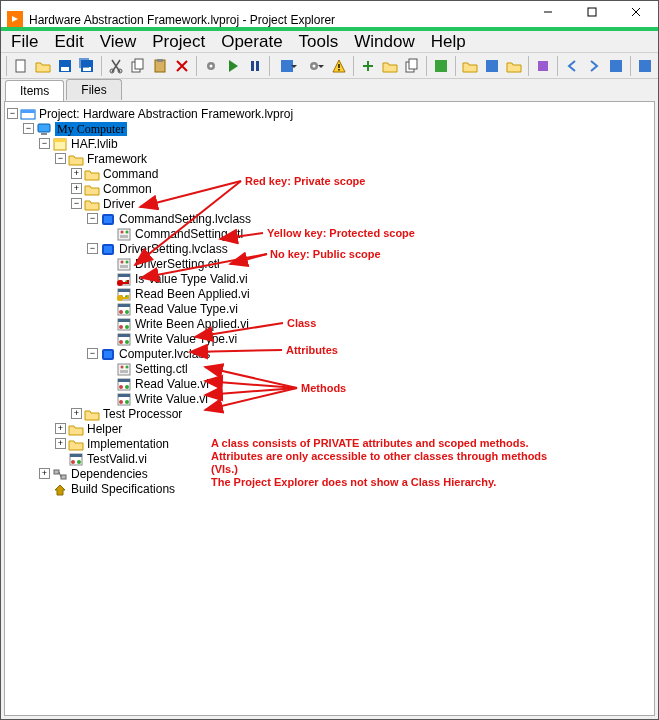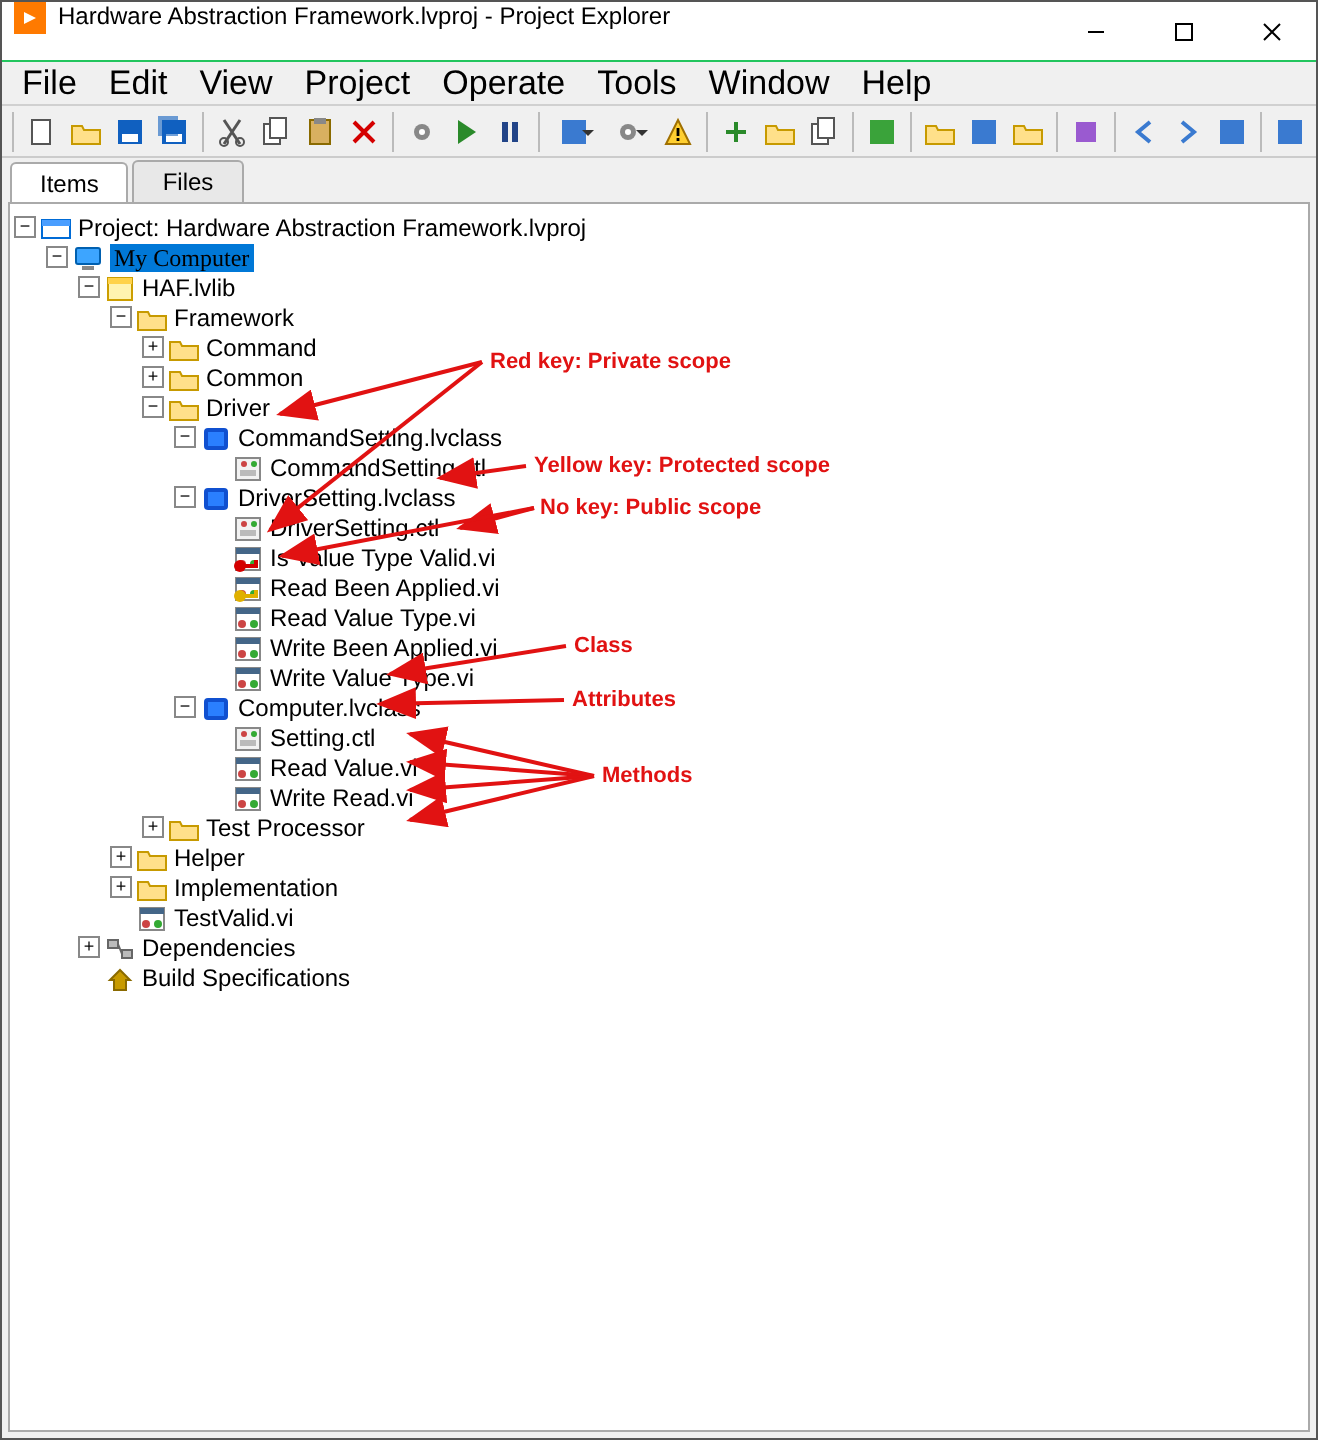--- a/index.html
+++ b/index.html
@@ -11,22 +11,22 @@
     font-size: 12px;
     color: #000;
     overflow: hidden;
   }
   .window {
     border: 1px solid #555; width: 659px; height: 720px;
     display: flex; flex-direction: column;
     background: #f0f0f0;
   }
   .titlebar {
-    height: 30px; display: flex; align-items: flex-start;
-    background: #fff; border-bottom: 1px solid #22c55e;
+    height: 30px; display: flex; align-items: flex-end;
+    background: #fff; border-bottom: 4px solid #22c55e;
   }
   .titlebar .app-icon {
     width: 16px; height: 16px; margin: 0 6px;
     background: #ff7a00; display: flex; align-items:center; justify-content:center;
   }
   .titlebar .app-icon svg { width:10px; height:10px; }
   .titlebar .title { flex: 1; font-size: 12px; }
   .win-controls { display:flex; }
   .win-btn { width:44px; height:30px; display:flex; align-items:center; justify-content:center; }
   .win-btn svg { width:10px; height:10px; stroke:#000; fill:none; stroke-width:1; }
@@ -46,21 +46,21 @@
     width:22px; height:22px; display:flex; align-items:center; justify-content:center;
     border:1px solid transparent; margin:0 1px;
   }
   .tool-btn svg { width:16px; height:16px; }
   .tool-btn.drop { width:28px; position:relative; }
   .tool-btn.drop::after {
     content:""; position:absolute; right:2px; top:9px;
     border:3px solid transparent; border-top-color:#333;
   }
   .tabstrip {
-    height: 22px; display:flex; align-items:center;
+    height: 22px; display:flex; align-items:flex-start;
     background:#f0f0f0; padding-left:4px;
   }
   .tab {
     padding: 3px 14px 3px 14px; font-size:12px;
     border:1px solid #aaa; border-bottom:none;
     background:#e8e8e8; margin-right:2px;
     border-radius: 3px 3px 0 0;
   }
   .tab.active { background:#fff; position:relative; top:1px; }
   .content {
@@ -586,21 +586,21 @@
           </span>
         <span>Read Value.vi</span>
       </div>
       <div class="node" style="padding-left:96px">
         <span class="twisty leaf"></span>
         <span class="icon">
             <svg>
               <use href="#i-vi"></use>
             </svg>
           </span>
-        <span>Write Read.vi</span>
+        <span>Write Value.vi</span>
       </div>
 
       <div class="node" style="padding-left:64px">
         <span class="twisty">+</span>
         <span class="icon">
             <svg>
               <use href="#i-folder"></use>
             </svg>
           </span>
         <span>Test Processor</span>
@@ -681,15 +681,21 @@
       </g>
     </svg>
 
     <div class="annotation" style="left:240px; top:73px">Red key: Private scope</div>
     <div class="annotation" style="left:262px; top:125px">Yellow key: Protected scope</div>
     <div class="annotation" style="left:265px; top:146px">No key: Public scope</div>
     <div class="annotation" style="left:282px; top:215px">Class</div>
     <div class="annotation" style="left:281px; top:242px">Attributes</div>
     <div class="annotation" style="left:296px; top:280px">Methods</div>
 
+    <div class="annot-text" style="left:206px; top:335px; width:380px">
+      <div>A class consists of PRIVATE attributes and scoped methods.</div>
+      <div>Attributes are only accessible to other classes through methods</div>
+      <div>(VIs.)</div>
+      <div>The Project Explorer does not show a Class Hierarchy.</div>
+    </div>
 
   </div>
 </div>
 
 </body></html>

